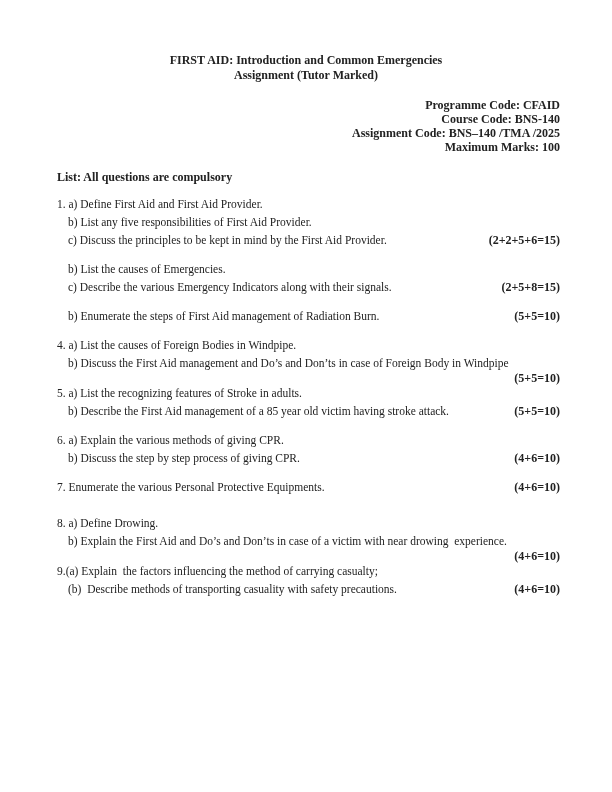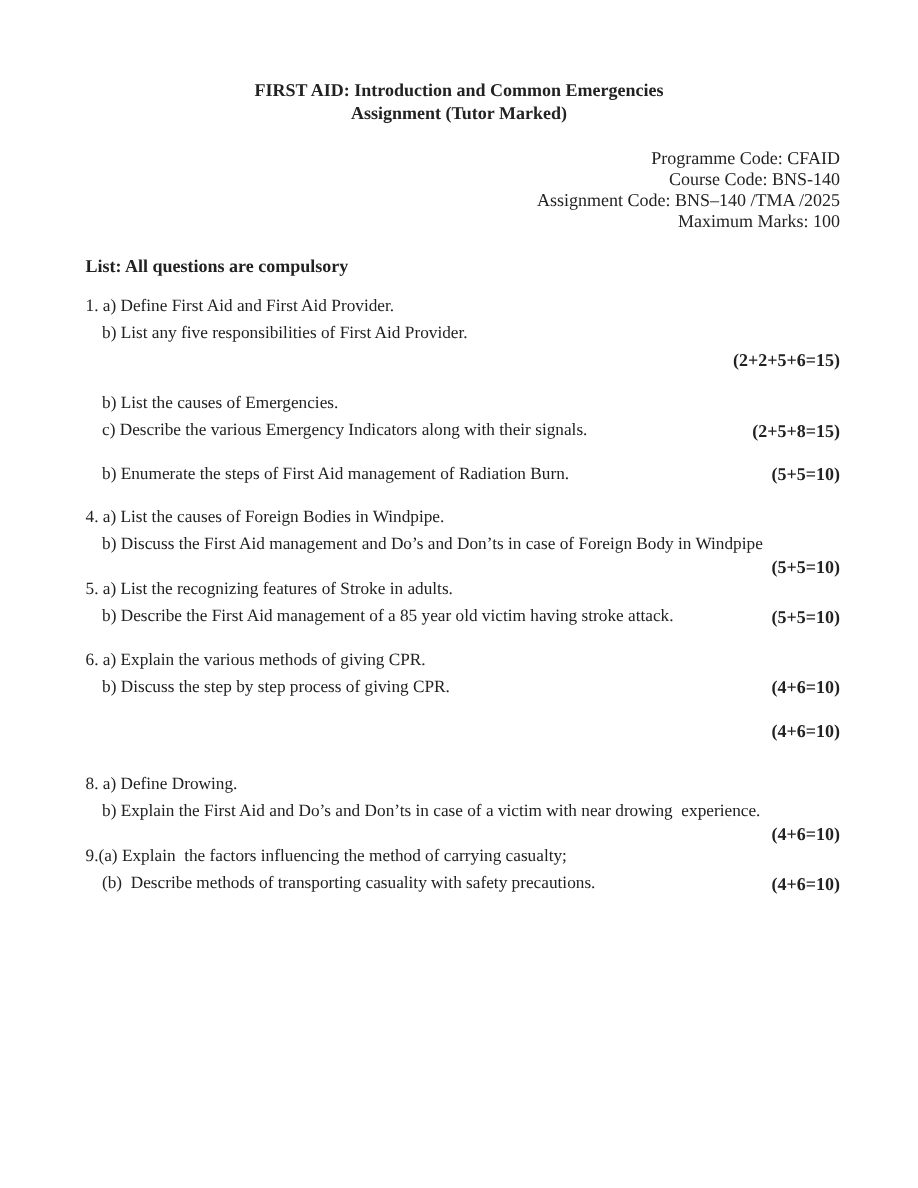--- a/index.html
+++ b/index.html
@@ -21,21 +21,21 @@
     padding-top: 53px;
     text-align: center;
     font-weight: bold;
     font-size: 12px;
     line-height: 15px;
   }
   .meta-block {
     margin-top: 15px;
     padding-right: 52px;
     text-align: right;
-    font-weight: normal;
+    font-weight: bold;
     font-size: 12px;
     line-height: 14px;
   }
   .note-line {
     margin-top: 14px;
     margin-left: 57px;
     font-weight: bold;
     font-size: 12px;
     line-height: 18px;
   }
@@ -84,21 +84,21 @@
     <div>Assignment Code: BNS–140 /TMA /2025</div>
     <div>Maximum Marks: 100</div>
   </div>
 
   <div class="note-line">List: All questions are compulsory</div>
 
   <div class="questions">
       <div class="q-block">
         <div class="q-line"><span class="q-text">1. a) Define First Aid and First Aid Provider.</span></div>
         <div class="q-line indent"><span class="q-text">b) List any five responsibilities of First Aid Provider.</span></div>
-        <div class="q-line indent"><span class="q-marks">(2+2+5+6=15)</span></div>
+        <div class="q-line indent"><span class="q-text">c) Discuss the principles to be kept in mind by the First Aid Provider.</span><span class="q-marks">(2+2+5+6=15)</span></div>
       </div>
       <div class="q-block">
         <div class="q-line indent"><span class="q-text">b) List the causes of Emergencies.</span></div>
         <div class="q-line indent"><span class="q-text">c) Describe the various Emergency Indicators along with their signals.</span><span class="q-marks">(2+5+8=15)</span></div>
       </div>
       <div class="q-block">
         <div class="q-line indent"><span class="q-text">b) Enumerate the steps of First Aid management of Radiation Burn.</span><span class="q-marks">(5+5=10)</span></div>
       </div>
       <div class="q-block">
         <div class="q-line"><span class="q-text">4. a) List the causes of Foreign Bodies in Windpipe.</span></div>
@@ -107,21 +107,21 @@
       </div>
       <div class="q-block">
         <div class="q-line"><span class="q-text">5. a) List the recognizing features of Stroke in adults.</span></div>
         <div class="q-line indent"><span class="q-text">b) Describe the First Aid management of a 85 year old victim having stroke attack.</span><span class="q-marks">(5+5=10)</span></div>
       </div>
       <div class="q-block">
         <div class="q-line"><span class="q-text">6. a) Explain the various methods of giving CPR.</span></div>
         <div class="q-line indent"><span class="q-text">b) Discuss the step by step process of giving CPR.</span><span class="q-marks">(4+6=10)</span></div>
       </div>
       <div class="q-block">
-        <div class="q-line"><span class="q-marks">(4+6=10)</span></div>
+        <div class="q-line"><span class="q-text">7. Enumerate the various Personal Protective Equipments.</span><span class="q-marks">(4+6=10)</span></div>
       </div>
       <div class="q-block">
         <div class="q-line"><span class="q-text">8. a) Define Drowing.</span></div>
         <div class="q-line indent"><span class="q-text">b) Explain the First Aid and Do’s and Don’ts in case of a victim with near drowing  experience.</span></div>
         <div class="q-line indent marks-only"><span class="q-text"></span><span class="q-marks">(4+6=10)</span></div>
       </div>
       <div class="q-block">
         <div class="q-line"><span class="q-text">9.(a) Explain  the factors influencing the method of carrying casualty;</span></div>
         <div class="q-line indent"><span class="q-text">(b)  Describe methods of transporting casuality with safety precautions.</span><span class="q-marks">(4+6=10)</span></div>
       </div>

